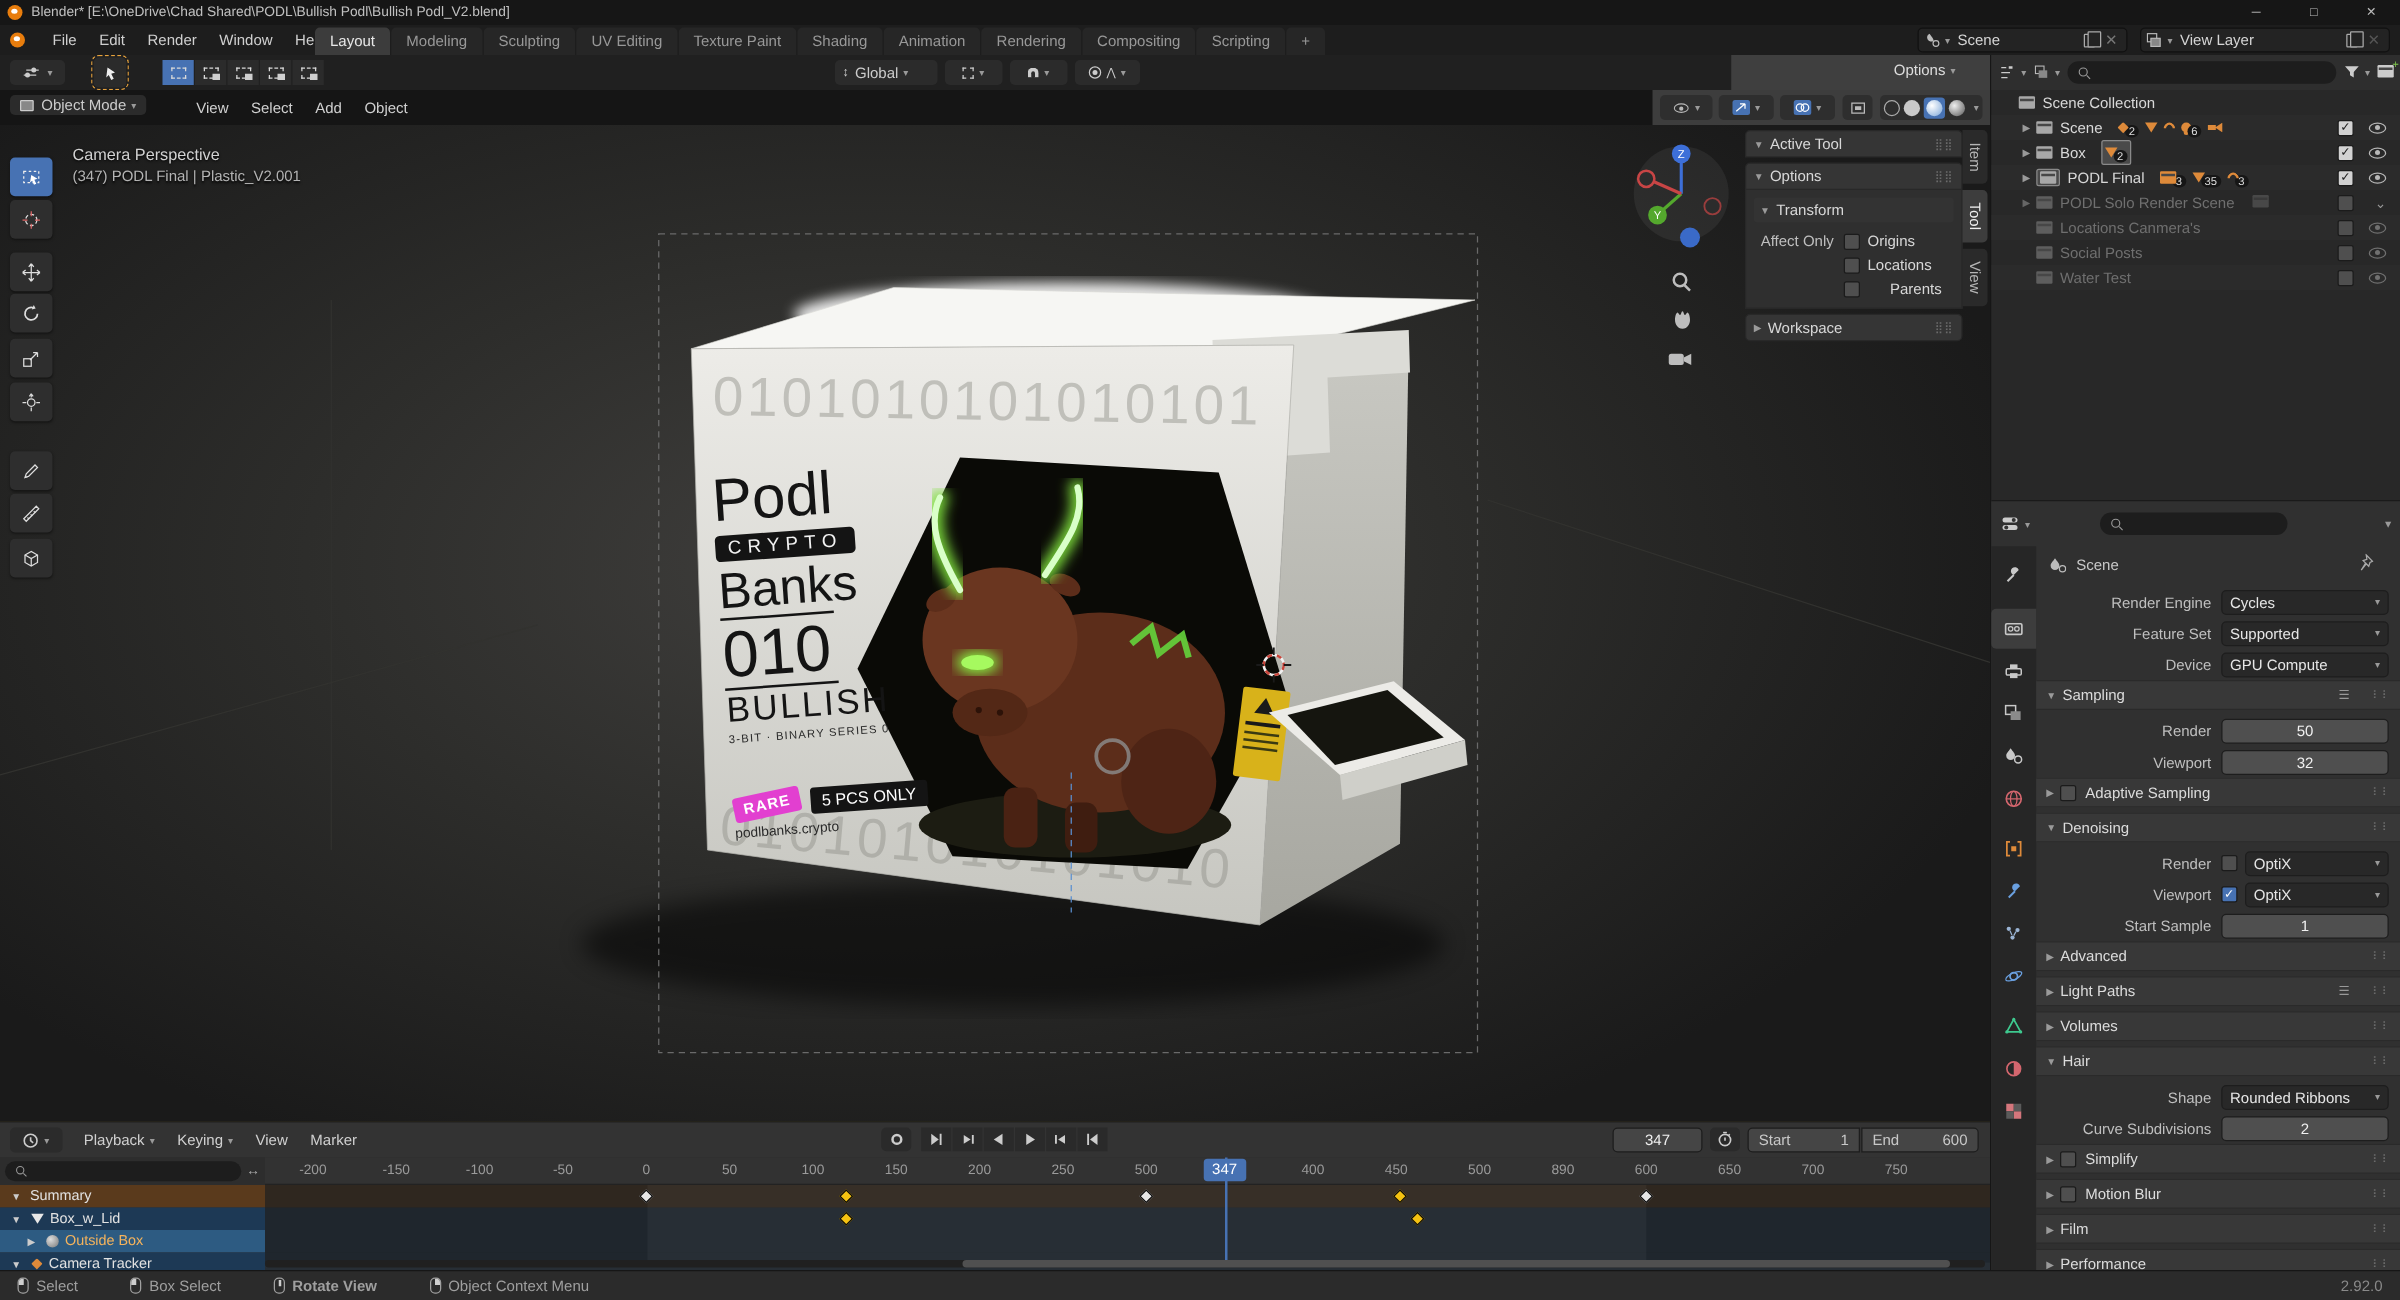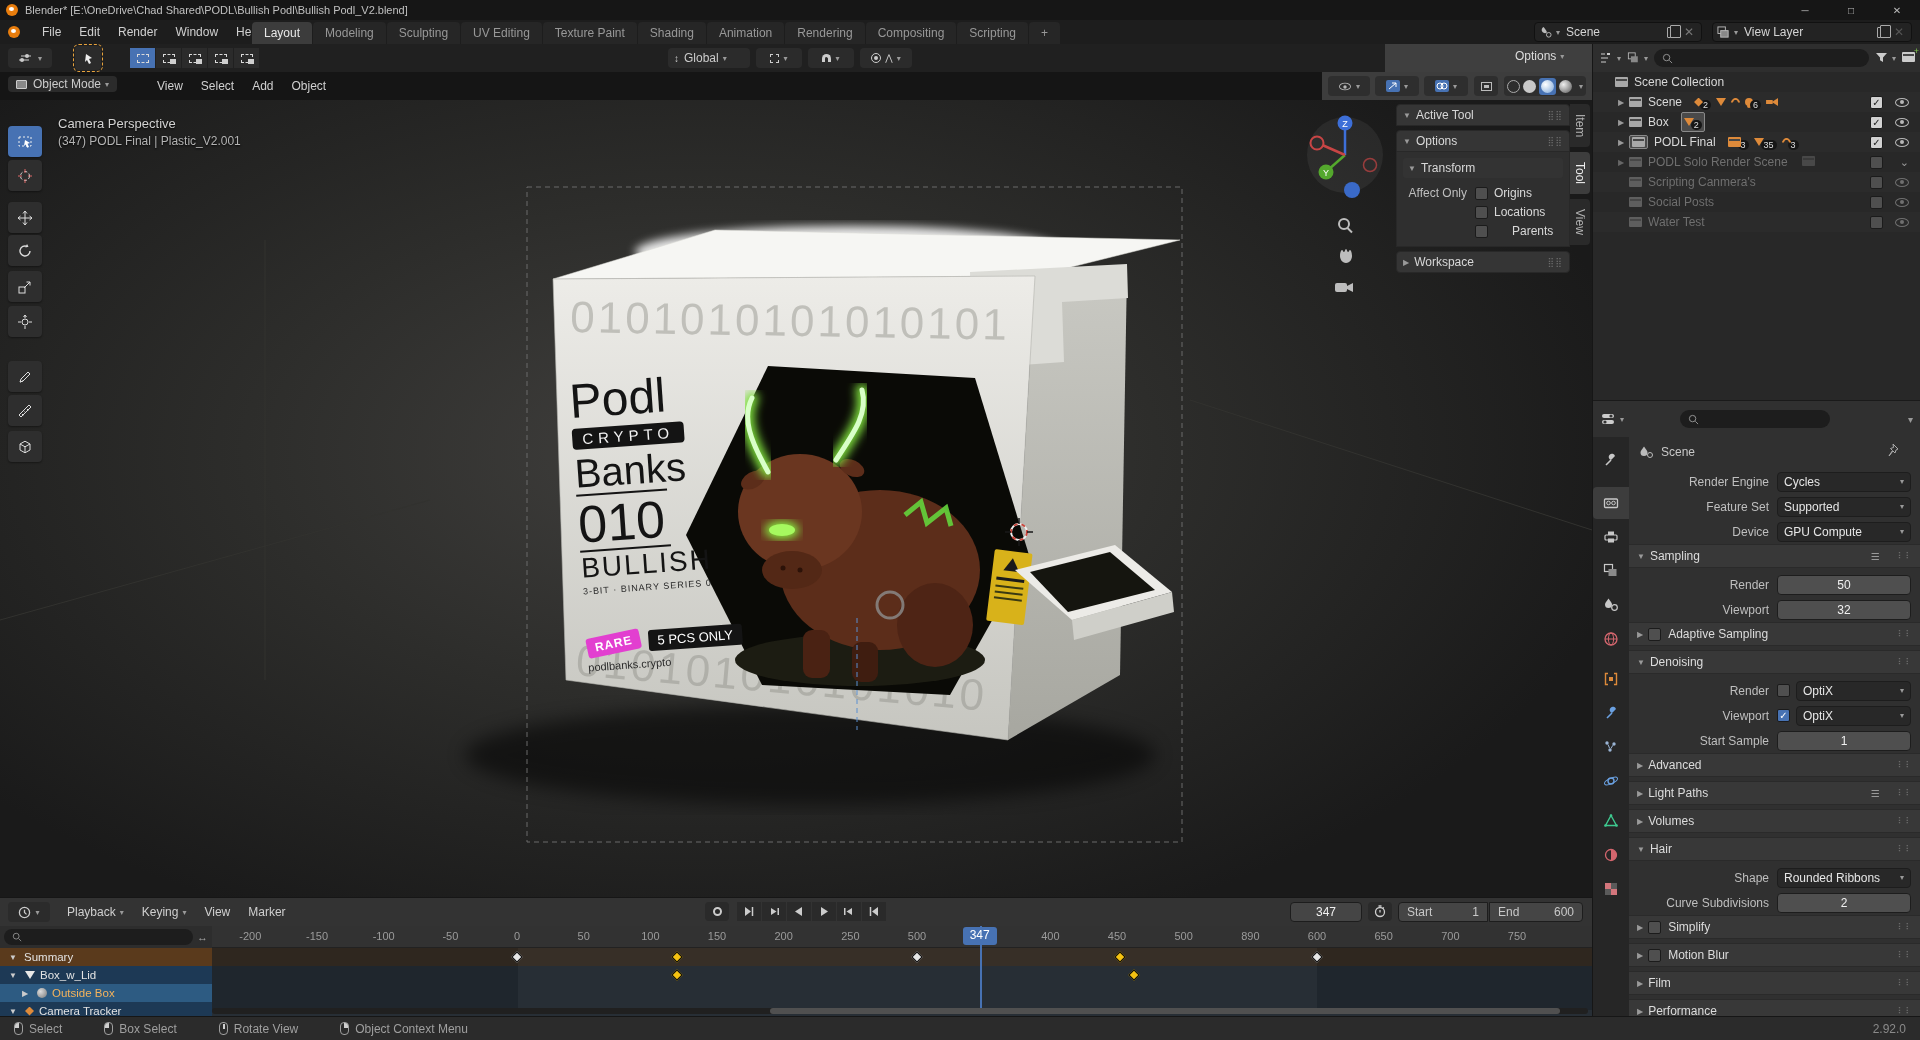--- a/index.html
+++ b/index.html
@@ -630,21 +630,21 @@
           <span>PODL Solo Render Scene</span>
           <span style="margin-left: 14px; opacity: 0.6;"><span class="ic-coll"></span></span>
           <span class="cb" style="position: absolute; right: 38px; width: 13px; height: 13px;"></span>
           <span style="position: absolute; right: 12px; color: rgb(154, 154, 154); font-size: 11px;">⌄</span>
         </div>
         <div class="out-row odd dim" style="top: 100px;">
           <span style="width: 16px; margin-left: 20px; font-size: 8px; color: rgb(102, 102, 102); text-align: center;"></span>
           <span style="display: inline-flex; margin-right: 6px;">
             <span class="ic-coll"></span>
           </span>
-          <span>Scripting Canmera's</span>
+          <span>Locations Canmera's</span>
           <span class="cb" style="position: absolute; right: 38px; width: 13px; height: 13px;"></span>
           <span class="eye" style="position: absolute; right: 12px;"></span>
         </div>
         <div class="out-row dim" style="top: 120px;">
           <span style="width: 16px; margin-left: 20px; font-size: 8px; color: rgb(102, 102, 102); text-align: center;"></span>
           <span style="display: inline-flex; margin-right: 6px;">
             <span class="ic-coll"></span>
           </span>
           <span>Social Posts</span>
           <span class="cb" style="position: absolute; right: 38px; width: 13px; height: 13px;"></span>
@@ -1061,19 +1061,19 @@
       </div>
   </div>
 
   <div id="statusbar" class="abs">
     <span id="status-items" class="row">
         <span class="mouse l"></span>
         <span style="margin-right: 28px;">Select</span>
         <span class="mouse l"></span>
         <span style="margin-right: 28px;">Box Select</span>
         <span class="mouse m"></span>
-        <span style="margin-right: 28px;">Rotate View</span>
+        <span style="margin-right: 28px; font-weight: bold;">Rotate View</span>
         <span class="mouse r"></span>
         <span style="margin-right: 28px;">Object Context Menu</span>
       </span>
     <span style="margin-left:auto; margin-right:14px; color:#8a8a8a;">2.92.0</span>
   </div>
 </div>
 
 </body></html>

